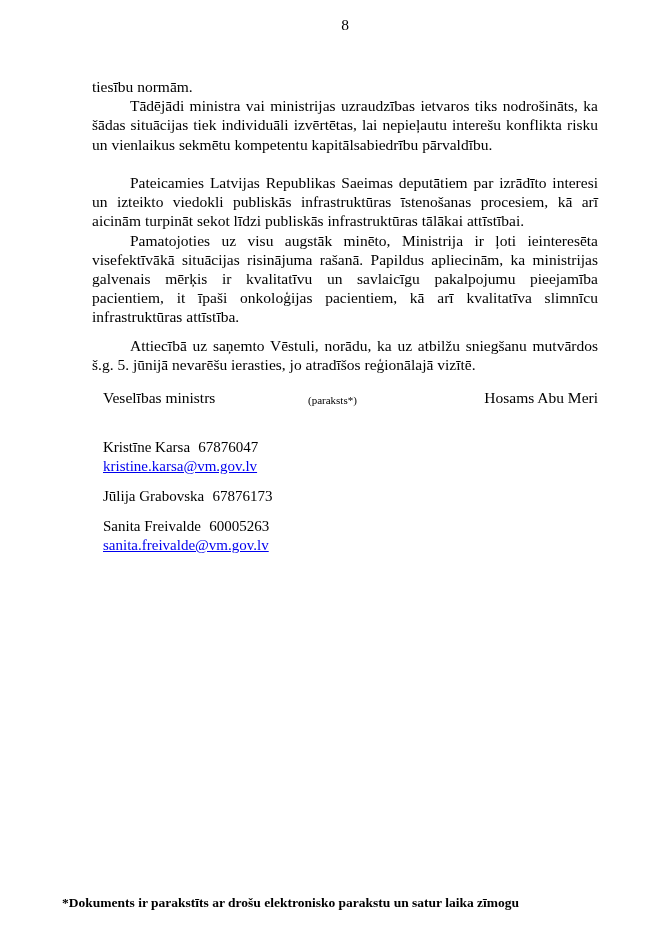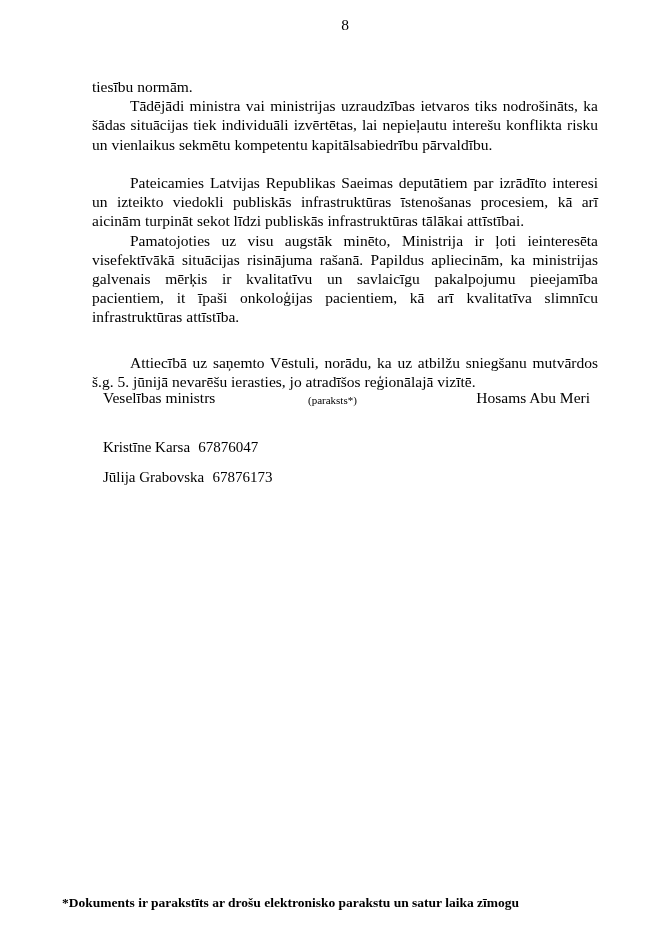--- a/index.html
+++ b/index.html
@@ -26,34 +26,34 @@
     top: 77px;
     left: 92px;
     width: 506px;
     font-size: 15.5px;
     line-height: 19.2px;
     text-align: justify;
   }
   .body-text p { margin: 0; }
   .body-text p.indent { text-indent: 38px; }
   .body-text p.space-before { margin-top: 19.2px; }
-  .body-text p.space-before-small { margin-top: 26px; }
+  .body-text p.space-before-small { margin-top: 9px; }
   .signature-row {
     position: absolute;
     top: 388px;
     left: 103px;
     width: 495px;
     height: 20px;
     font-size: 15.5px;
     line-height: 19.2px;
     text-align: center;
   }
   .sig-role { position: absolute; left: 0; top: 0; }
   .sig-note { position: absolute; left: 205px; top: 3px; font-size: 11px; }
-  .sig-name { position: absolute; right: 8px; top: 0; }
+  .sig-name { position: absolute; right: 0; top: 0; }
   .contacts {
     position: absolute;
     top: 438px;
     left: 103px;
     font-size: 15px;
     line-height: 19px;
   }
   .contact-entry { margin-bottom: 11px; }
   .contact-entry .phone { margin-left: 0.55em; }
   .contact-entry a.email {
@@ -90,24 +90,29 @@
     <span class="sig-role">Veselības ministrs</span>
     <span class="sig-note">(paraksts*)</span>
     <span class="sig-name">Hosams Abu Meri</span>
   </div>
 
   <div class="contacts">
 
 
     <div class="contact-entry">
       <div><span>Kristīne Karsa</span><span class="phone">67876047</span></div>
+      <div><a class="email">kristine.karsa@vm.gov.lv</a></div>
     </div>
 
     <div class="contact-entry">
       <div><span>Jūlija Grabovska</span><span class="phone">67876173</span></div>
     </div>
 
+    <div class="contact-entry">
+      <div><span>Sanita Freivalde</span><span class="phone">60005263</span></div>
+      <div><a class="email">sanita.freivalde@vm.gov.lv</a></div>
+    </div>
 
   </div>
 
   <div class="doc-footer">*Dokuments ir parakstīts ar drošu elektronisko parakstu un satur laika zīmogu</div>
 
 </div>
 
 </body></html>

